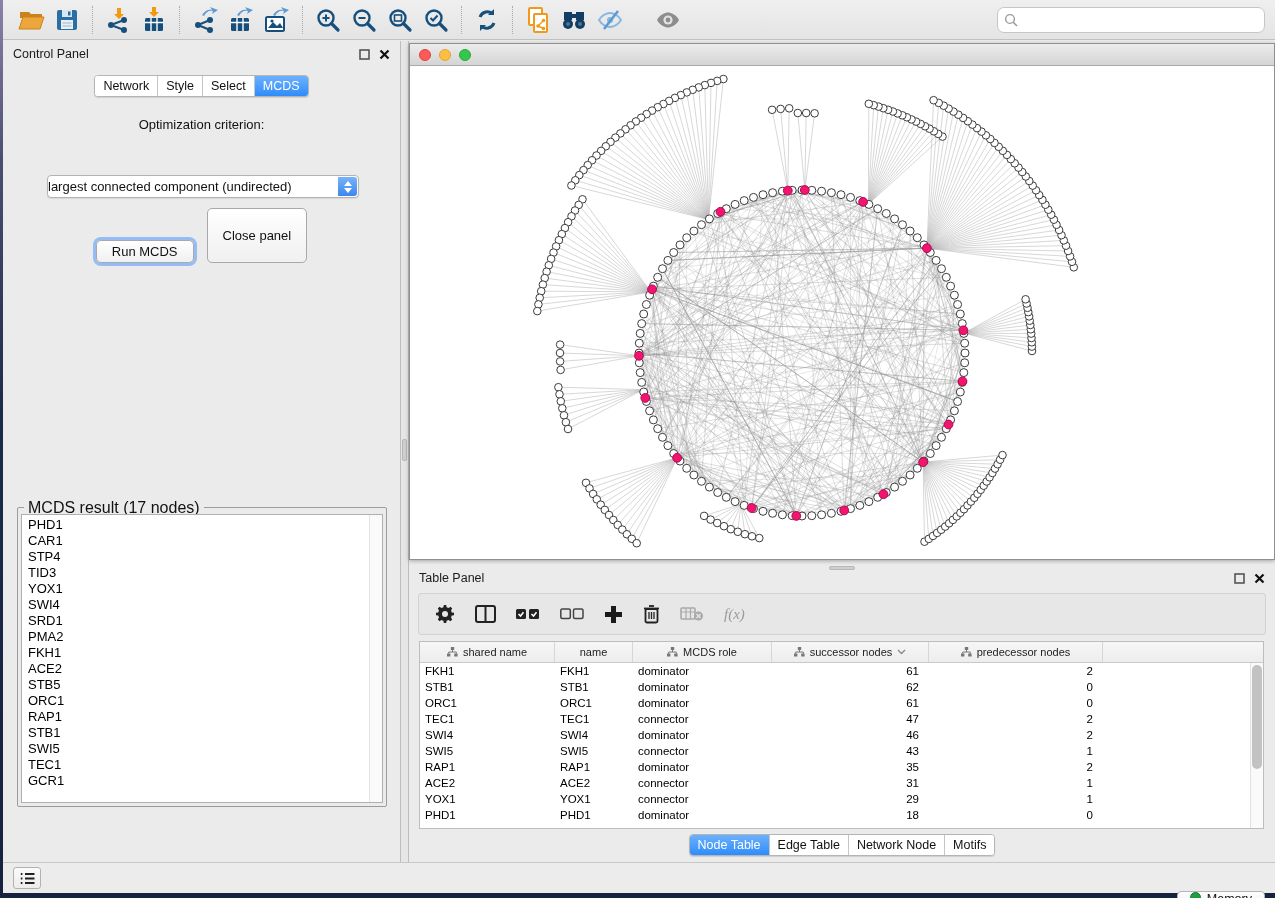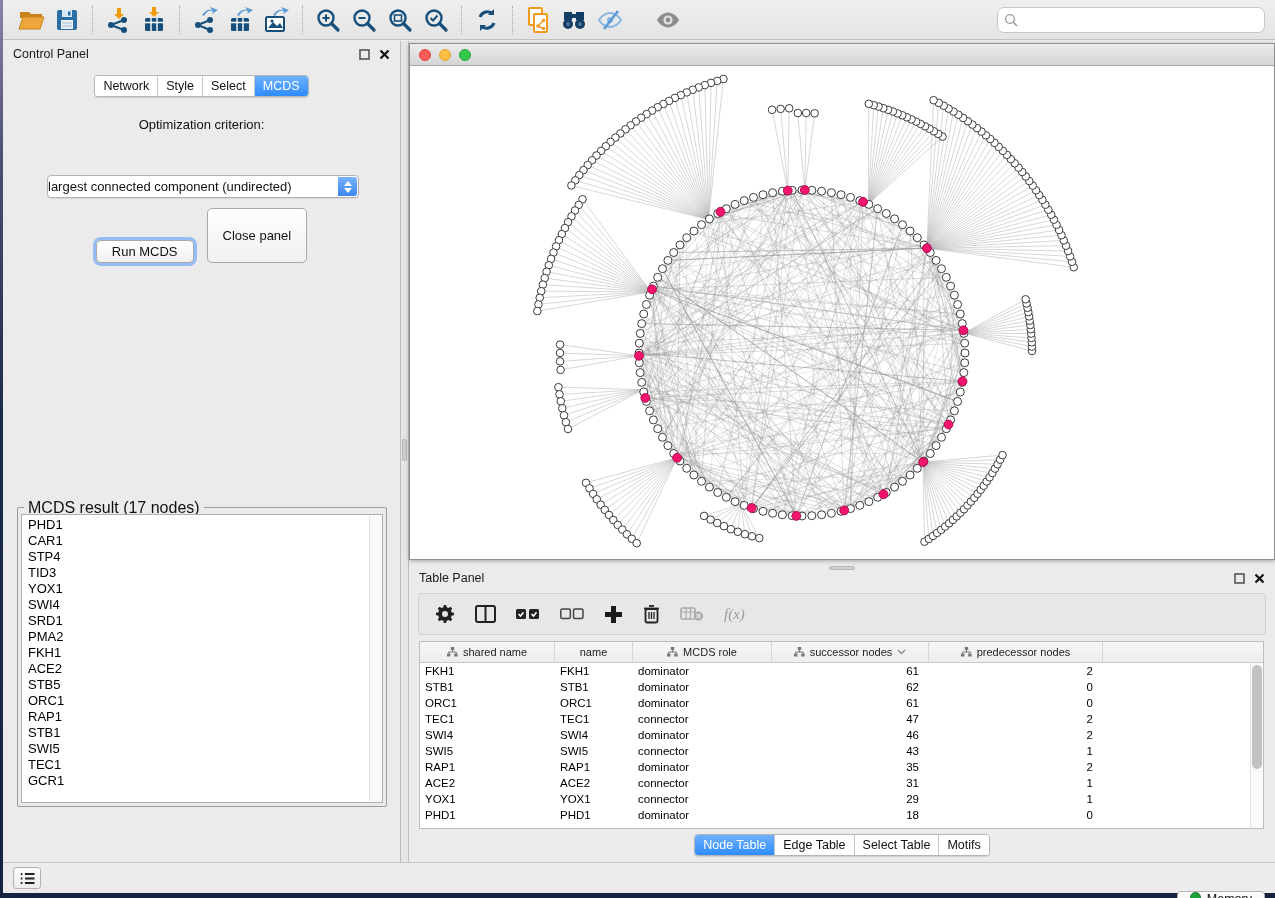--- a/index.html
+++ b/index.html
@@ -1413,21 +1413,21 @@
           </div>
         </div>
       <div id="tbl-scroll">
           <div id="tbl-thumb"></div>
         </div>
     </div>
     <div id="tp-tabs-row">
         <div class="seg" id="tp-tabs">
           <div class="tab sel">Node Table</div>
           <div class="tab">Edge Table</div>
-          <div class="tab">Select Table</div>
+          <div class="tab">Network Node</div>
           <div class="tab">Motifs</div>
         </div>
       </div>
   </div>
 
   <div id="status-bar">
     <div id="list-btn">
       <svg width="15" height="13" viewBox="0 0 15 13">
           <g stroke="#222" stroke-width="1.8">
             <path d="M0.8 2h1.6M5 2h9.5M0.8 6.5h1.6M5 6.5h9.5M0.8 11h1.6M5 11h9.5"></path>

